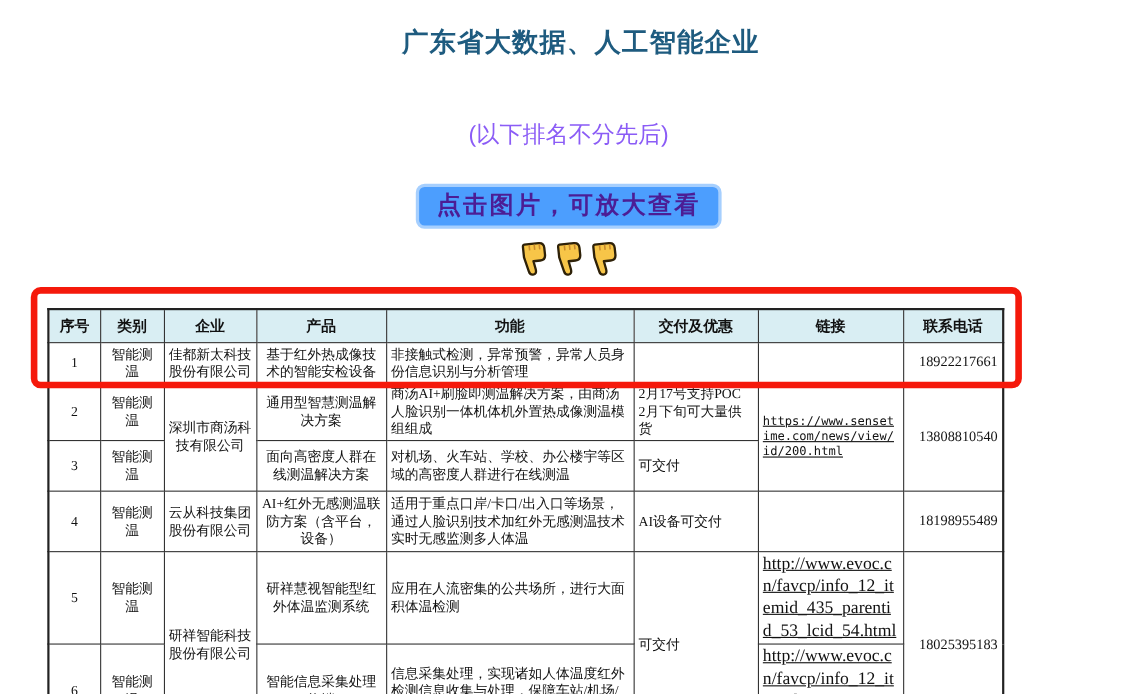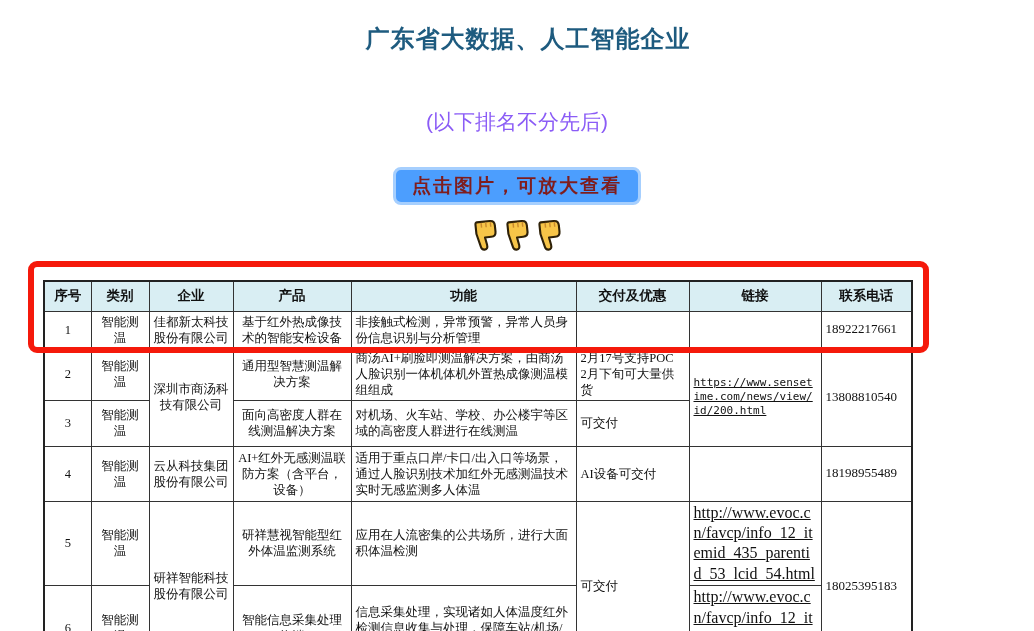--- a/index.html
+++ b/index.html
@@ -11,51 +11,51 @@
     position:absolute;top:20px;left:0;width:100%;text-align:center;
     color:#1e5b7f;font-size:24px;font-weight:bold;line-height:37px;letter-spacing:1px;padding-left:11px;
   }
   .subtitle{
     position:absolute;top:108px;left:0;width:100%;text-align:center;
     color:#8b5cf6;font-size:21px;font-weight:normal;
   }
   .zoom-btn{
     position:absolute;top:167px;left:50%;transform:translateX(-50%);
     background:#4c9efe;border:3px solid #a6cffe;border-radius:8px;
-    color:#7f1d1d;font-weight:bold;font-size:19px;line-height:1;
+    color:#4c1d95;font-weight:bold;font-size:22px;line-height:1;
     padding:6px 16px 7px 16px;cursor:pointer;letter-spacing:2px;white-space:nowrap;
   }
   .hands{
     position:absolute;top:219px;left:0;width:100%;
     display:flex;justify-content:center;gap:7px;
   }
   .hand{display:inline-block;transform:rotate(-6deg);}
   .table-wrap{position:absolute;left:43px;top:280px;}
   table.grid{
     border-collapse:collapse;table-layout:fixed;width:868px;
     font-family:"Liberation Serif",serif;font-size:12.5px;color:#111;
     border:2px solid #222;
   }
   .grid th,.grid td{
     border:1px solid #333;padding:1px 4px;vertical-align:middle;
     overflow:hidden;line-height:1.28;
   }
   .grid th{
     background:#d9eef3;font-size:13.5px;font-weight:bold;text-align:center;
-    font-family:Liberation Mono, monospace;
+    font-family:Liberation Sans, sans-serif;
   }
   td.c{text-align:center;}
   td.fn,td.dv{text-align:left;}
   td.dv{white-space:pre-line;}
   td.lk{
     text-align:left;font-size:16px;text-decoration:underline;
     word-break:break-all;cursor:pointer;
   }
   td.lk.mono{font-family:"DejaVu Sans Mono",monospace;font-size:11px;}
-  td.ph{text-align:left;font-size:13px;}
+  td.ph{text-align:right;font-size:13px;}
   tr.hdr{height:30px;} tr.r1{height:37px;} tr.r2{height:52px;} tr.r3{height:46px;}
   tr.r4{height:55px;} tr.r5{height:63px;} tr.r6{height:46px;} tr.r7{height:48px;}
   .highlight-box{
     position:absolute;left:28px;top:261px;width:901px;height:92px;
     border:6px solid #f5190b;border-radius:9px;box-sizing:border-box;
     pointer-events:none;
   }
 </style>
 </head>
 <body>

